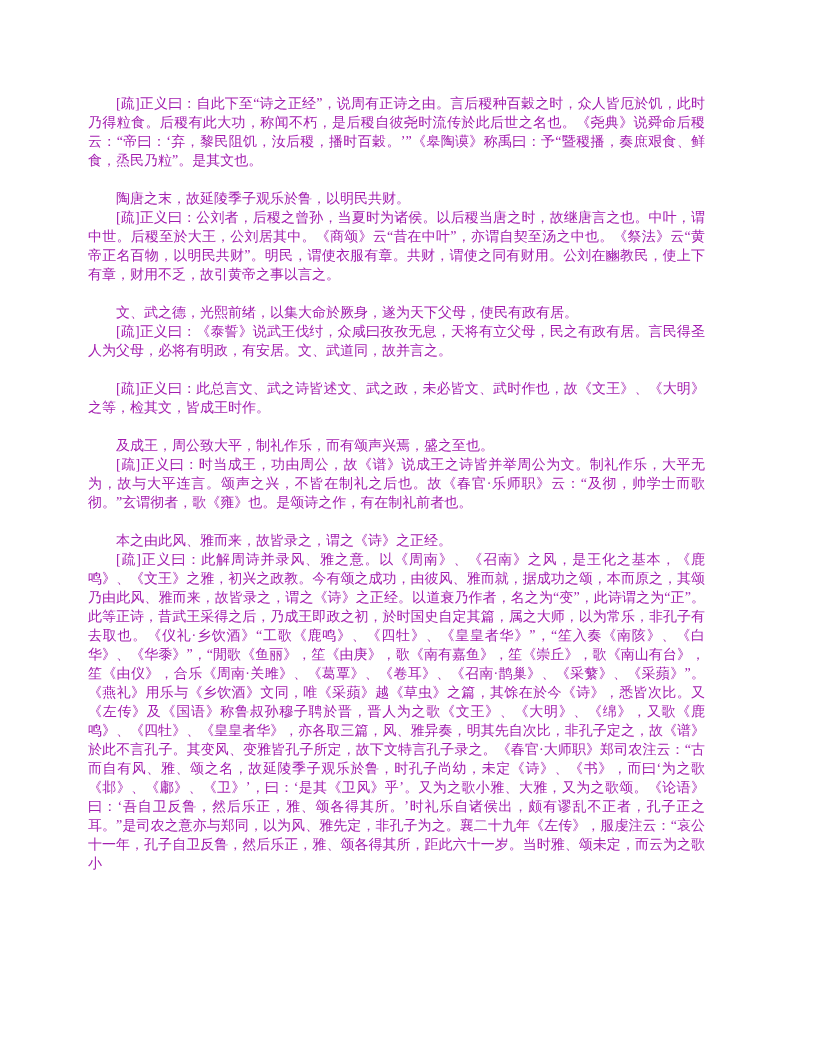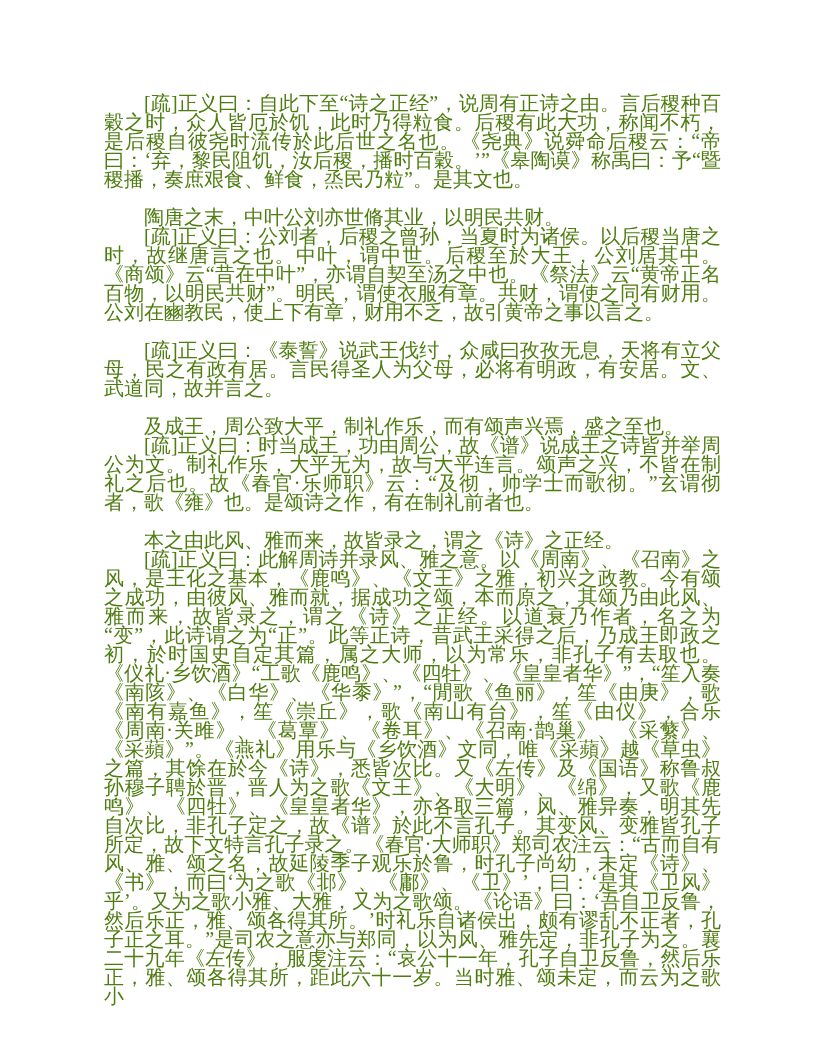--- a/index.html
+++ b/index.html
@@ -14,25 +14,25 @@
   }
   .page {
     position: relative;
     width: 816px;
     height: 1056px;
     background: #ffffff;
     overflow: hidden;
   }
   .text-block {
     position: absolute;
-    left: 104px;
+    left: 88px;
     top: 94px;
     width: 617px;
-    color: #4d7c0f;
-    font-size: 20px;
+    color: #a21caf;
+    font-size: 14px;
     line-height: 19px;
     text-align: justify;
     text-justify: inter-ideograph;
   }
   .group {
     margin: 0 0 19px 0;
   }
   .group:last-child {
     margin-bottom: 12px;
   }
@@ -47,30 +47,32 @@
 <body>
 
 <div class="page">
   <main class="text-block">
 
     <section class="group">
       <p>[疏]正义曰：自此下至“诗之正经”，说周有正诗之由。言后稷种百穀之时，众人皆厄於饥，此时乃得粒食。后稷有此大功，称闻不朽，是后稷自彼尧时流传於此后世之名也。《尧典》说舜命后稷云：“帝曰：‘弃，黎民阻饥，汝后稷，播时百穀。’”《皋陶谟》称禹曰：予“暨稷播，奏庶艰食、鲜食，烝民乃粒”。是其文也。</p>
     </section>
 
     <section class="group">
-      <p>陶唐之末，中叶公刘亦世脩其业，以明民共财。</p>
+      <p>陶唐之末，故延陵季子观乐於鲁，以明民共财。</p>
       <p>[疏]正义曰：公刘者，后稷之曾孙，当夏时为诸侯。以后稷当唐之时，故继唐言之也。中叶，谓中世。后稷至於大王，公刘居其中。《商颂》云“昔在中叶”，亦谓自契至汤之中也。《祭法》云“黄帝正名百物，以明民共财”。明民，谓使衣服有章。共财，谓使之同有财用。公刘在豳教民，使上下有章，财用不乏，故引黄帝之事以言之。</p>
     </section>
 
 
     <section class="group">
+      <p>文、武之德，光熙前绪，以集大命於厥身，遂为天下父母，使民有政有居。</p>
       <p>[疏]正义曰：《泰誓》说武王伐纣，众咸曰孜孜无息，天将有立父母，民之有政有居。言民得圣人为父母，必将有明政，有安居。文、武道同，故并言之。</p>
     </section>
 
     <section class="group">
+      <p>[疏]正义曰：此总言文、武之诗皆述文、武之政，未必皆文、武时作也，故《文王》、《大明》之等，检其文，皆成王时作。</p>
     </section>
 
     <section class="group">
       <p>及成王，周公致大平，制礼作乐，而有颂声兴焉，盛之至也。</p>
       <p>[疏]正义曰：时当成王，功由周公，故《谱》说成王之诗皆并举周公为文。制礼作乐，大平无为，故与大平连言。颂声之兴，不皆在制礼之后也。故《春官·乐师职》云：“及彻，帅学士而歌彻。”玄谓彻者，歌《雍》也。是颂诗之作，有在制礼前者也。</p>
     </section>
 
     <section class="group">
       <p>本之由此风、雅而来，故皆录之，谓之《诗》之正经。</p>
       <p>[疏]正义曰：此解周诗并录风、雅之意。以《周南》、《召南》之风，是王化之基本，《鹿鸣》、《文王》之雅，初兴之政教。今有颂之成功，由彼风、雅而就，据成功之颂，本而原之，其颂乃由此风、雅而来，故皆录之，谓之《诗》之正经。以道衰乃作者，名之为“变”，此诗谓之为“正”。此等正诗，昔武王采得之后，乃成王即政之初，於时国史自定其篇，属之大师，以为常乐，非孔子有去取也。《仪礼·乡饮酒》“工歌《鹿鸣》、《四牡》、《皇皇者华》”，“笙入奏《南陔》、《白华》、《华黍》”，“閒歌《鱼丽》，笙《由庚》，歌《南有嘉鱼》，笙《崇丘》，歌《南山有台》，笙《由仪》，合乐《周南·关雎》、《葛覃》、《卷耳》、《召南·鹊巢》、《采蘩》、《采蘋》”。《燕礼》用乐与《乡饮酒》文同，唯《采蘋》越《草虫》之篇，其馀在於今《诗》，悉皆次比。又《左传》及《国语》称鲁叔孙穆子聘於晋，晋人为之歌《文王》、《大明》、《绵》，又歌《鹿鸣》、《四牡》、《皇皇者华》，亦各取三篇，风、雅异奏，明其先自次比，非孔子定之，故《谱》於此不言孔子。其变风、变雅皆孔子所定，故下文特言孔子录之。《春官·大师职》郑司农注云：“古而自有风、雅、颂之名，故延陵季子观乐於鲁，时孔子尚幼，未定《诗》、《书》，而曰‘为之歌《邶》、《鄘》、《卫》’，曰：‘是其《卫风》乎’。又为之歌小雅、大雅，又为之歌颂。《论语》曰：‘吾自卫反鲁，然后乐正，雅、颂各得其所。’时礼乐自诸侯出，颇有谬乱不正者，孔子正之耳。”是司农之意亦与郑同，以为风、雅先定，非孔子为之。襄二十九年《左传》，服虔注云：“哀公十一年，孔子自卫反鲁，然后乐正，雅、颂各得其所，距此六十一岁。当时雅、颂未定，而云为之歌小</p>

